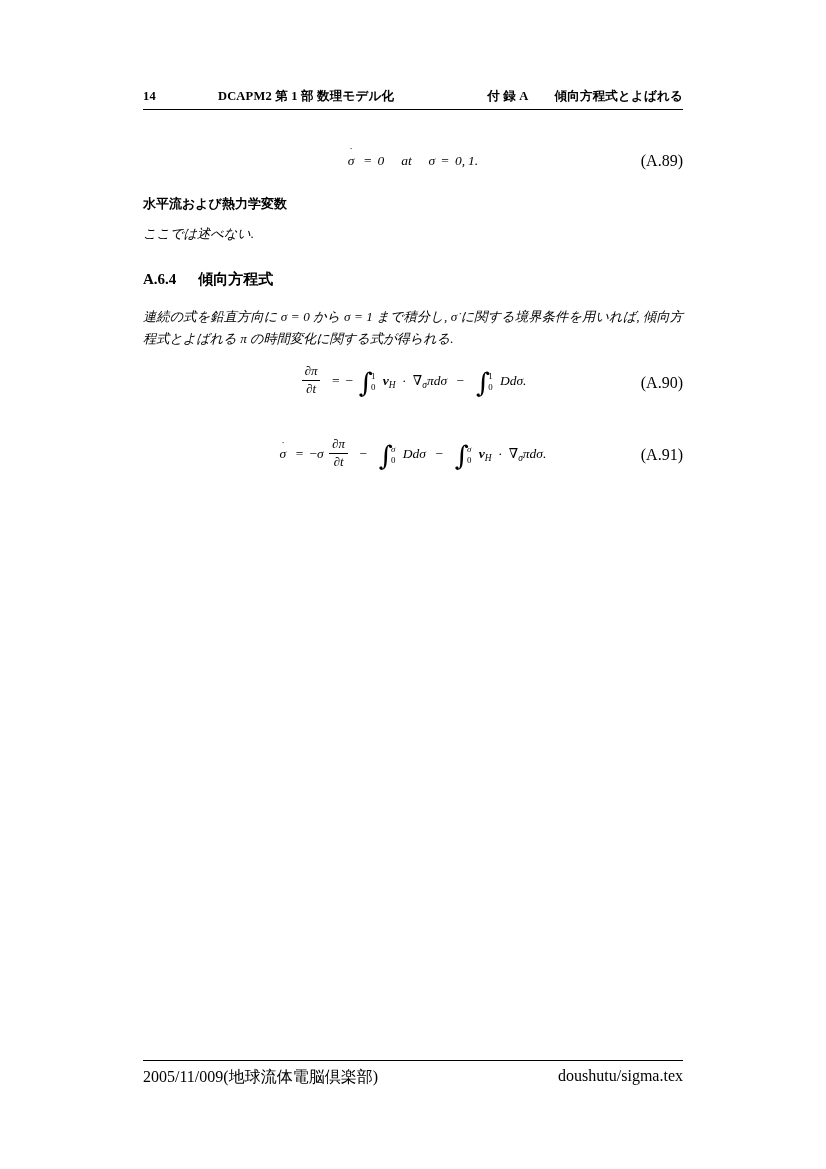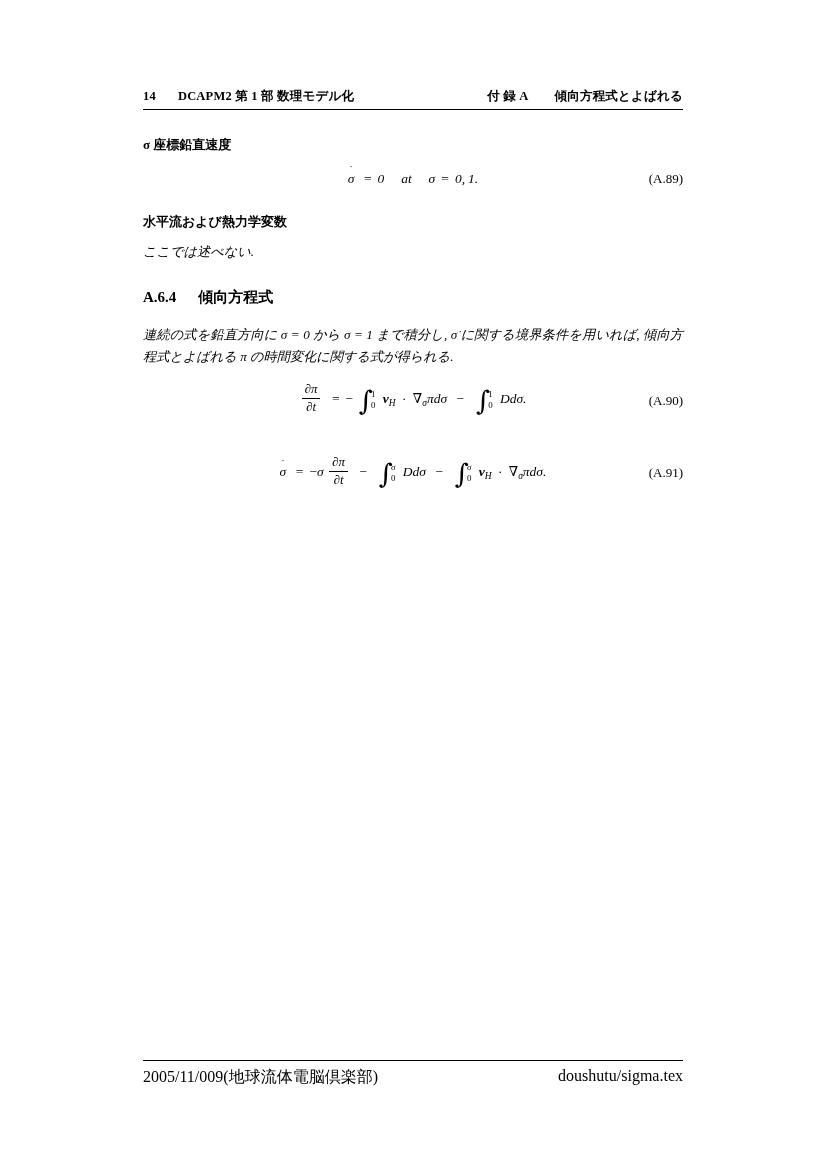--- a/index.html
+++ b/index.html
@@ -32,20 +32,21 @@
     display: flex;
     justify-content: space-between;
     align-items: baseline;
     font-size: 12.5px;
     font-weight: bold;
     letter-spacing: 0.2px;
   }
   .runhead-left {
     display: flex;
     align-items: center;
+    gap: 40px;
   }
   .runhead .pageno {
     margin-right: 22px;
   }
   .runhead-right {
     display: flex;
     align-items: flex-start;
   }
   .runhead-right .app {
     margin-right: 26px;
@@ -94,21 +95,21 @@
     justify-content: center;
     width: 100%;
     font-size: 13.5px;
   }
   .eq-body {
     font-family: "Liberation Serif", "DejaVu Serif", serif;
   }
   .eq-tag {
     position: absolute;
     right: 0;
-    font-size: 13px;
+    font-size: 16px;
   }
   .mi { font-style: italic; }
   .mb { font-style: italic; font-weight: bold; }
   .mo { font-style: normal; }
 
   
   .frac {
     display: inline-flex;
     flex-direction: column;
     vertical-align: middle;
@@ -204,21 +205,20 @@
       </div>
       <div class="runhead-right">
         <span class="app">付 録 A</span>
         <span>傾向方程式とよばれる</span>
       </div>
     </div>
     <div class="rule"></div>
 
     <div class="spacer-lg"></div>
 
-    <p class="sub-bold">σ 座標鉛直速度</p>
 
     <div class="spacer-md"></div>
 
     <div class="eq-row">
       <span class="eq-body">
         <span class="dotover"><span class="dot">˙</span><span class="mi">σ</span></span>
         <span class="med"></span><span class="mo">=</span><span class="med"></span><span class="mi">0</span>
         <span class="wide"></span><span class="mi">at</span><span class="wide"></span>
         <span class="mi">σ</span><span class="med"></span><span class="mo">=</span><span class="med"></span><span class="mi">0,</span><span class="thin"></span><span class="mi">1.</span>
       </span>

